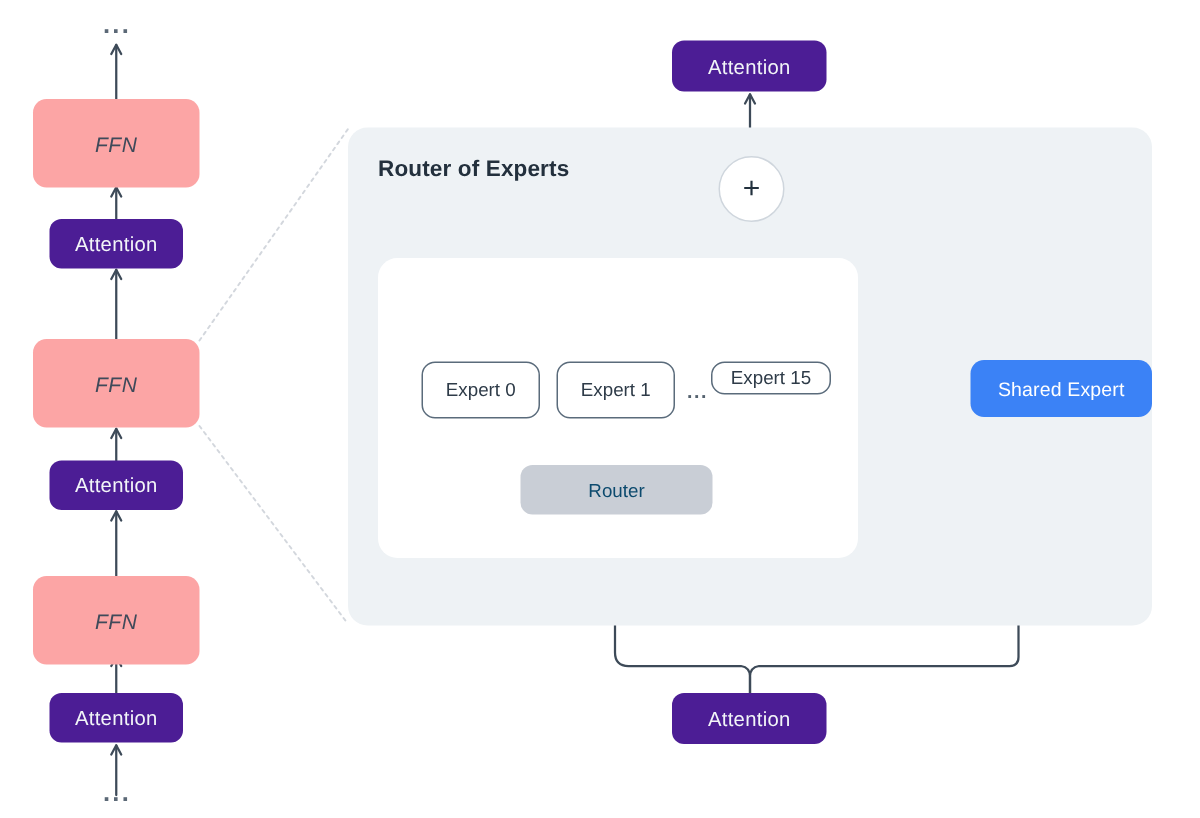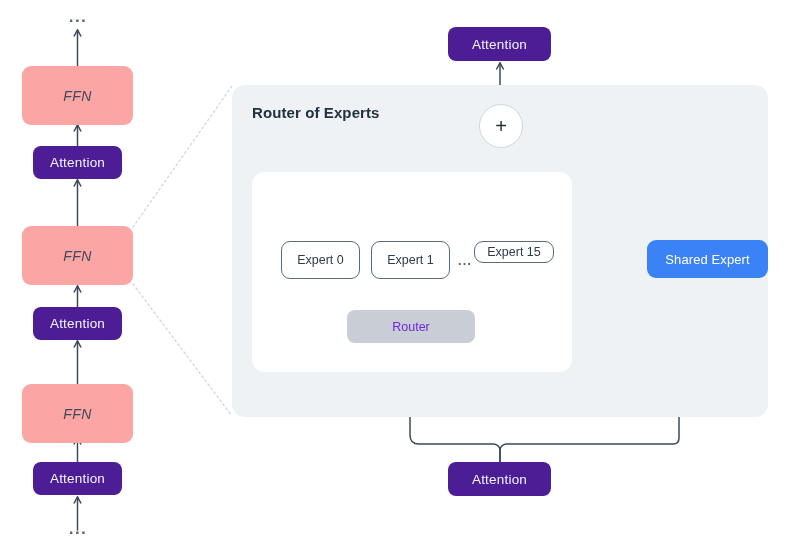--- a/index.html
+++ b/index.html
@@ -40,21 +40,21 @@
   .routed-title{
     position:absolute;color:#303d4b;font-size:14.5px;letter-spacing:.1px;
     text-align:center;
   }
   .expert{
     background:#ffffff;border:1.3px solid #5a6b7b;border-radius:9px;
     color:#2e3b48;font-size:12.5px;
   }
   .expert-dots{color:#55626f;font-size:13px;font-weight:700;letter-spacing:1px;background:transparent;}
   .router{
-    background:#c9ced6;border-radius:8px;color:#6d28d9;font-size:12.5px;
+    background:#c9ced6;border-radius:8px;color:#0c4a6e;font-size:12.5px;
   }
   .shared{
     background:#3b82f6;border-radius:9px;color:#ffffff;font-size:13px;letter-spacing:.1px;
   }
   .plus-circle{
     position:absolute;border:1.4px solid #cfd6dd;border-radius:50%;
     background:#ffffff;display:flex;align-items:center;justify-content:center;
     color:#22303d;font-size:20px;line-height:1;
   }
 </style>

